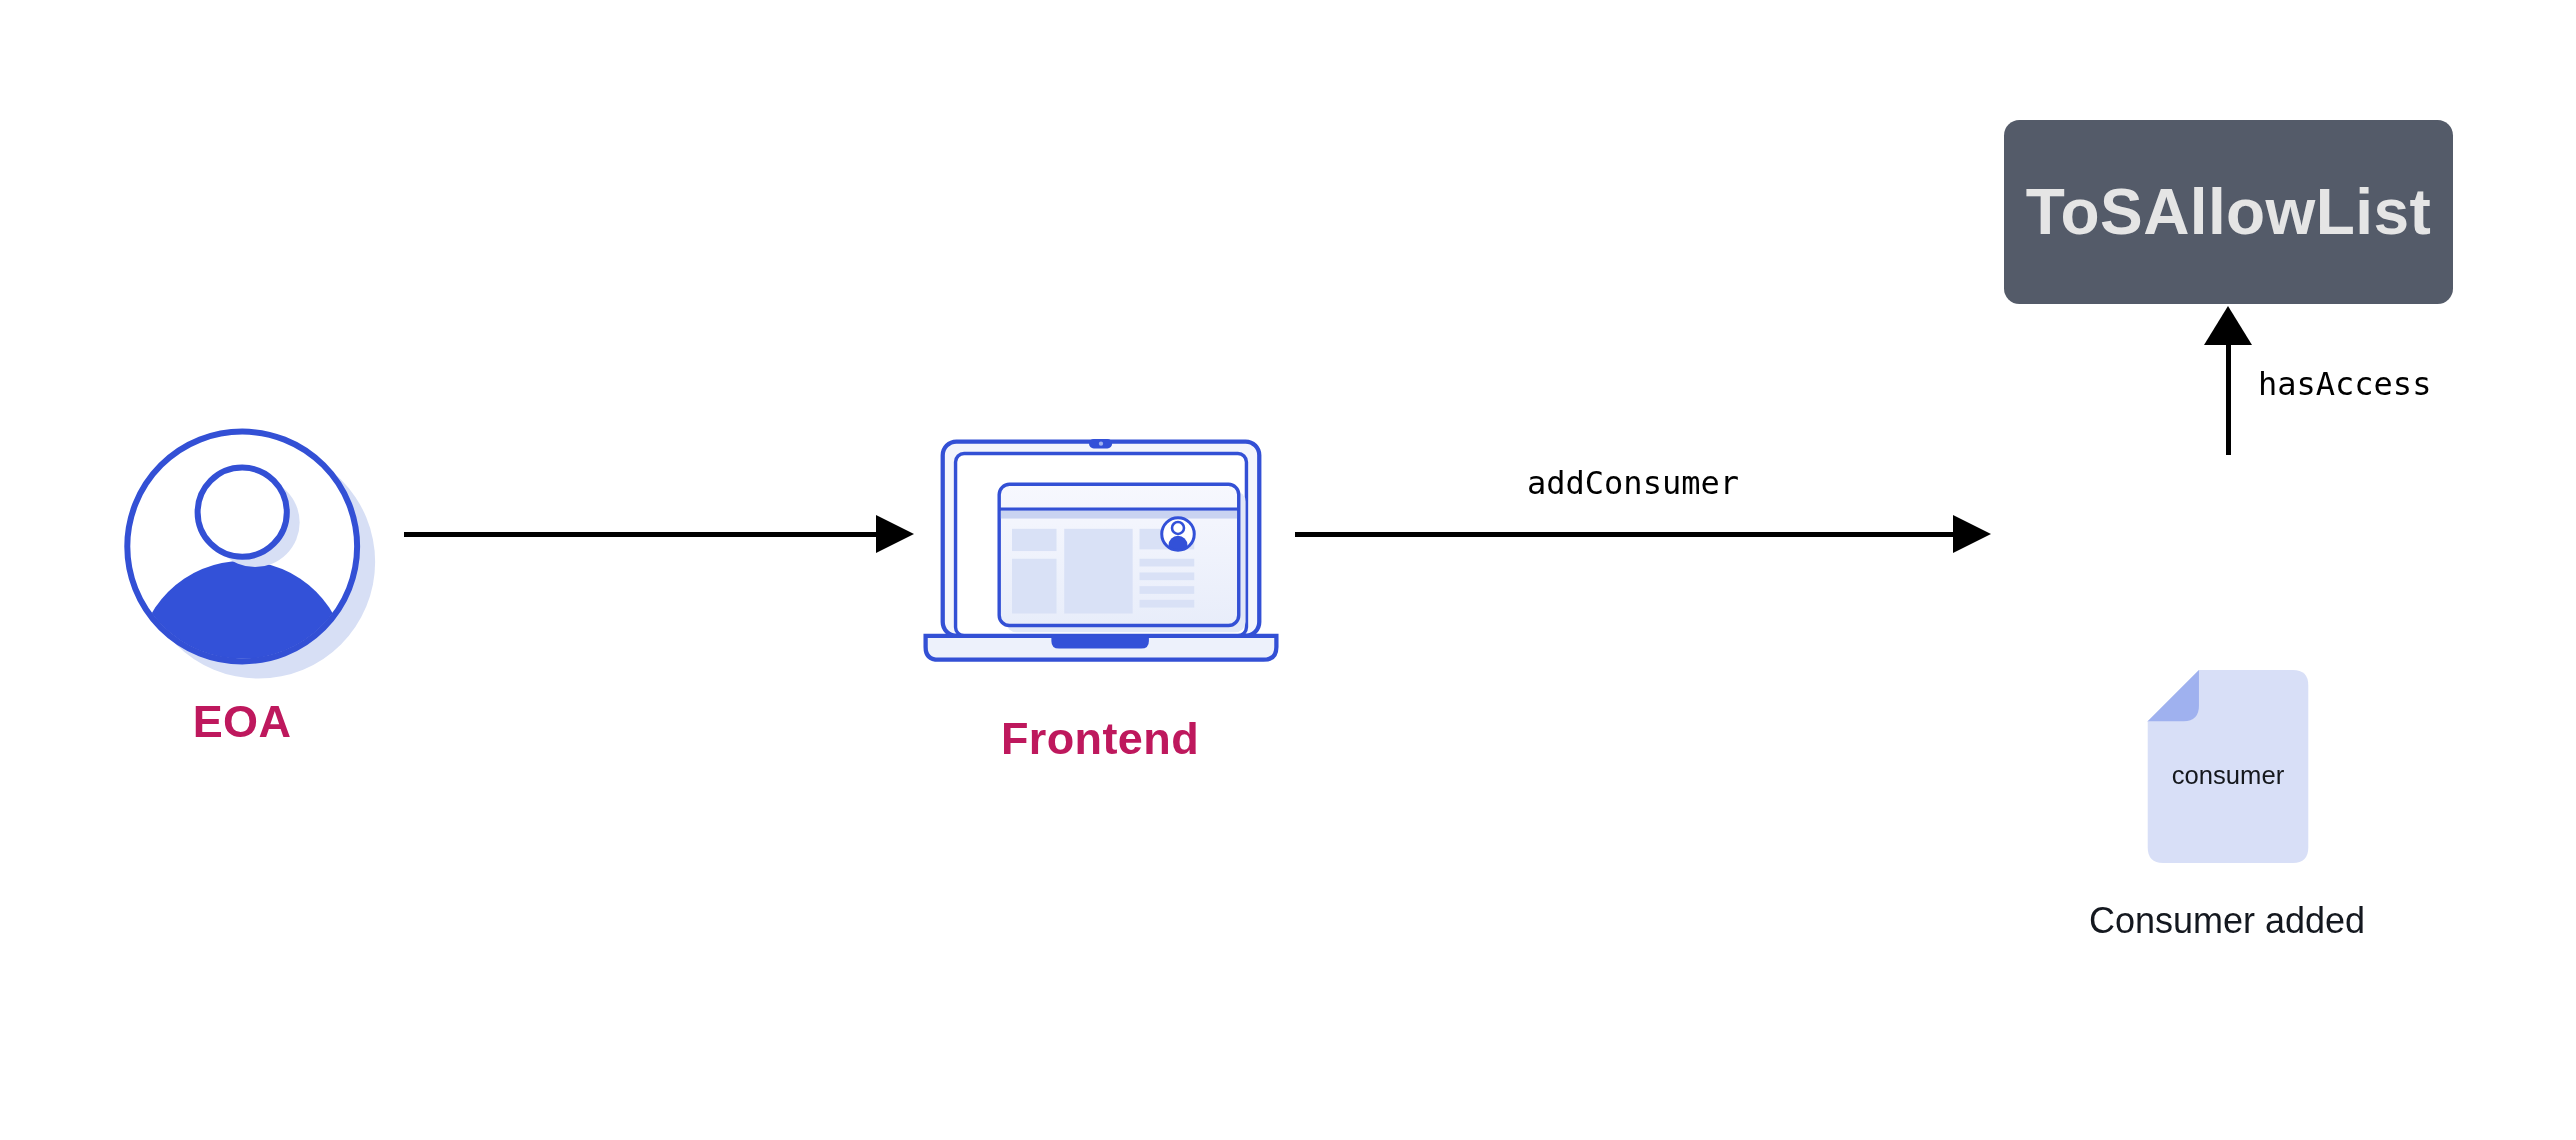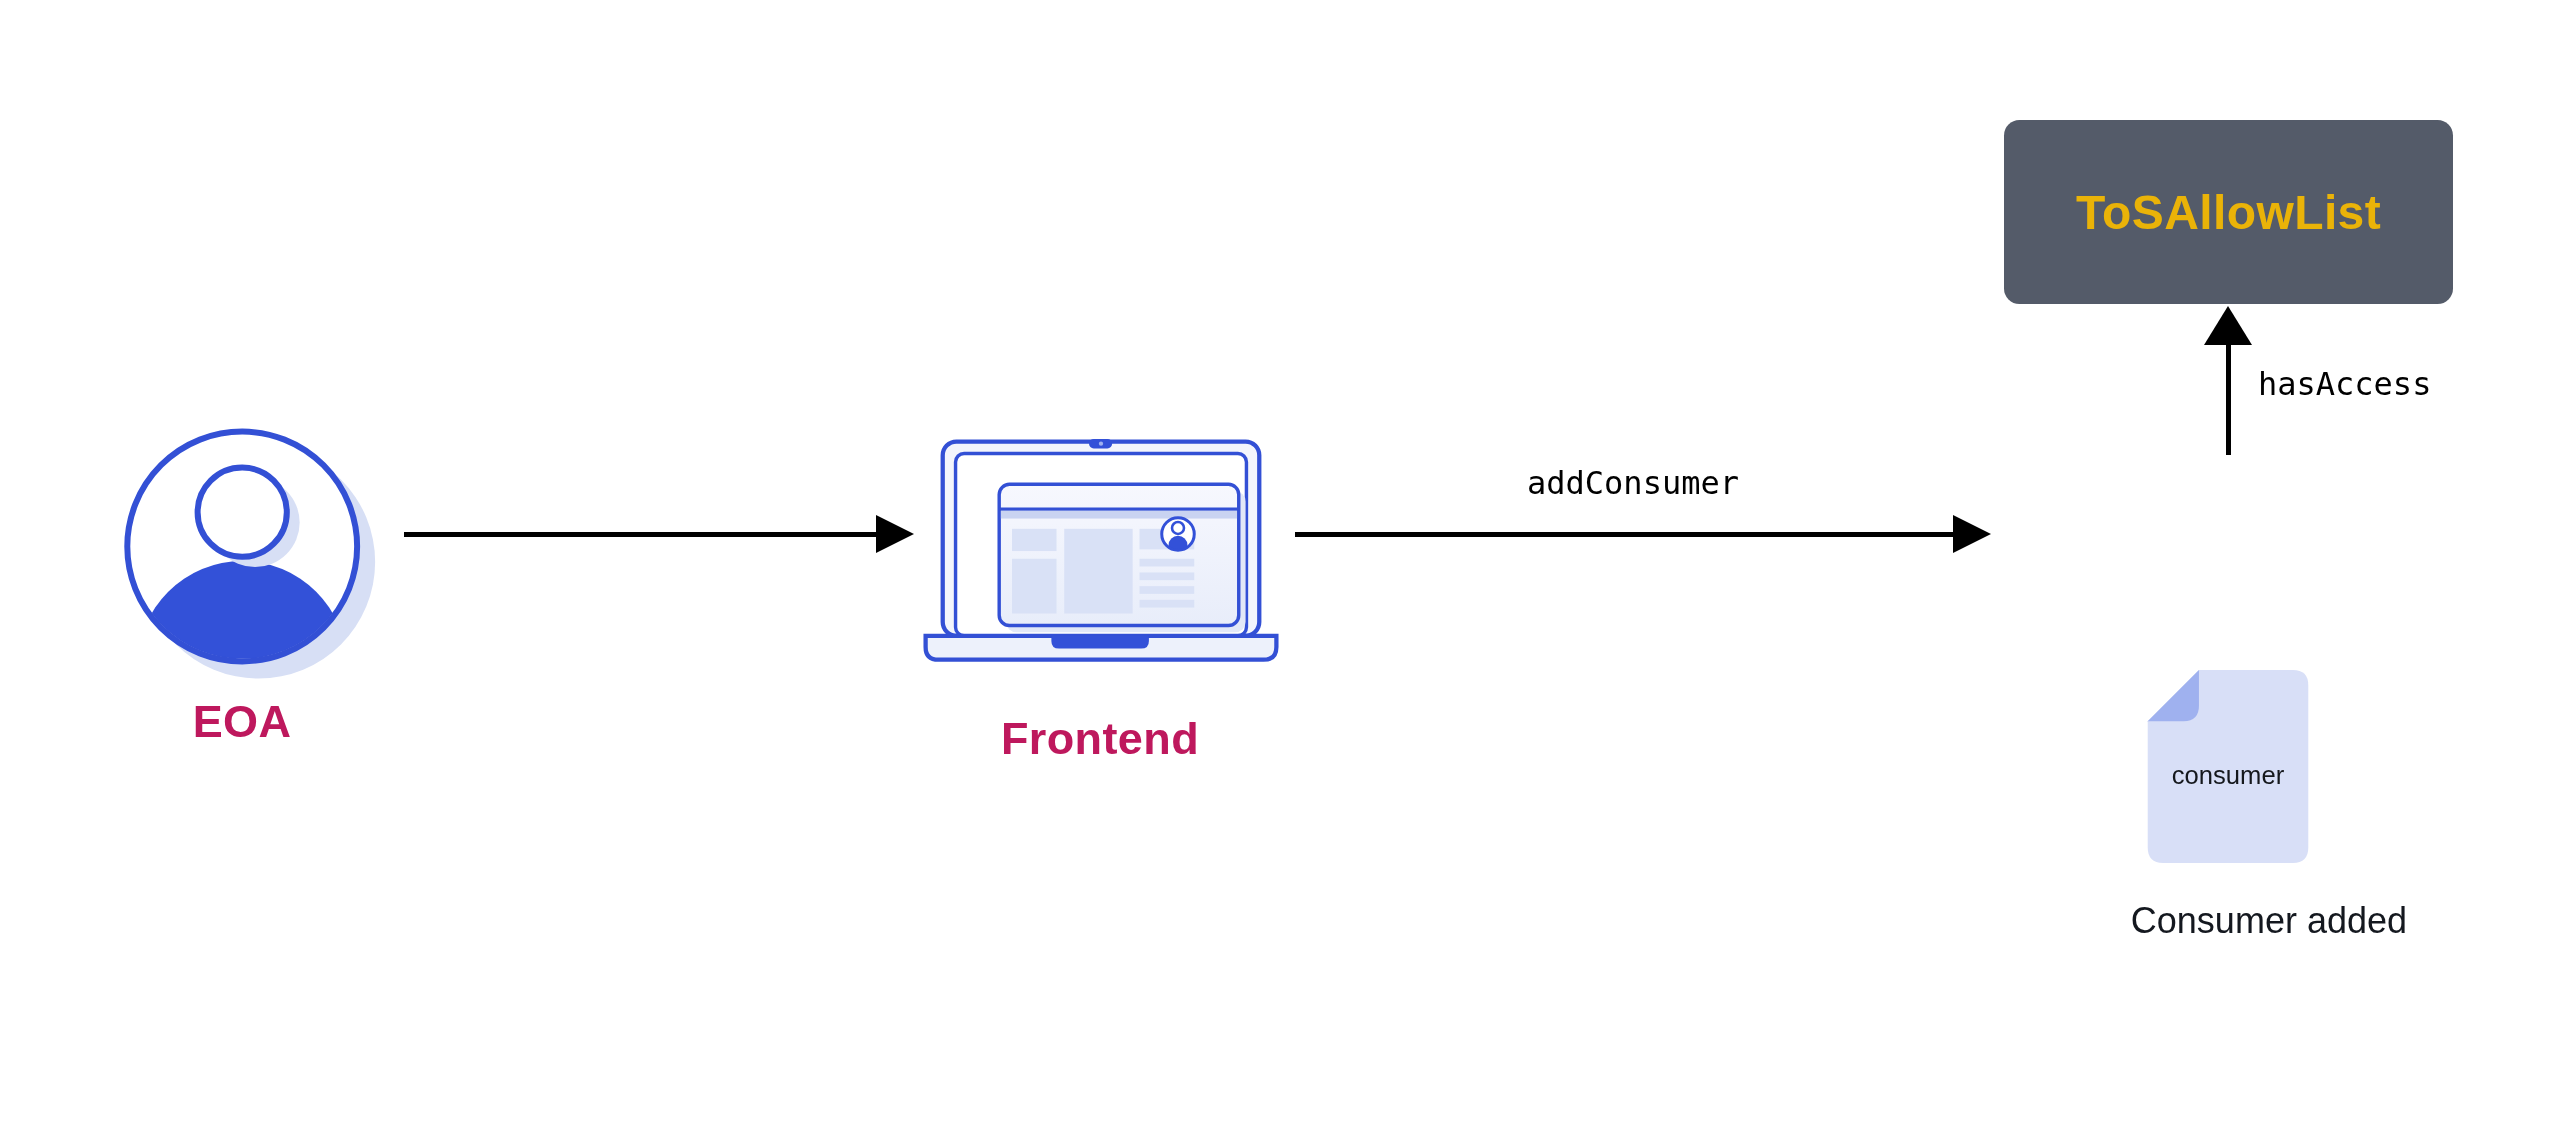--- a/index.html
+++ b/index.html
@@ -27,22 +27,22 @@
   .contract-box {
     width: 449px;
     height: 184px;
     background: #545b69;
     border-radius: 15.4px;
     display: flex;
     align-items: center;
     justify-content: center;
   }
   .contract-box .box-label {
-    color: #eab308;
-    font-size: 48px;
+    color: #e5e5e5;
+    font-size: 64px;
     font-weight: bold;
     letter-spacing: 0.4px;
   }
 
   
   .hline { height: 5.1px; background: #000000; }
   .vline { width: 5.1px;  background: #000000; }
   .head-right {
     width: 0; height: 0;
     border-top: 19.7px solid transparent;
@@ -61,21 +61,21 @@
     font-family: "DejaVu Sans Mono", monospace;
     font-size: 32px;
     color: #000000;
     white-space: nowrap;
   }
   .edge-label.centered { width: 360px; text-align: center; }
 
   
   .doc-caption {
     width: 360px;
-    text-align: right;
+    text-align: center;
     font-size: 36px;
     color: #14181f;
   }
 </style>
 </head>
 <body>
 
 <div class="canvas">
 
   <svg class="abs" style="left:111px; top:411px;" width="283" height="283" viewBox="0 0 330 330" aria-hidden="true">

